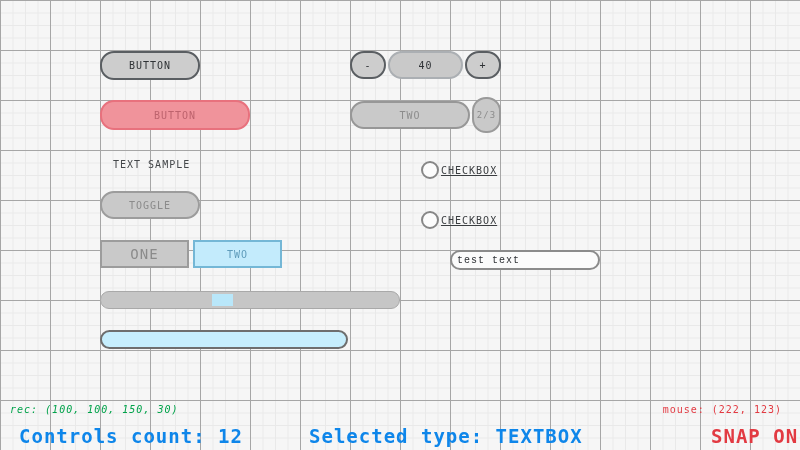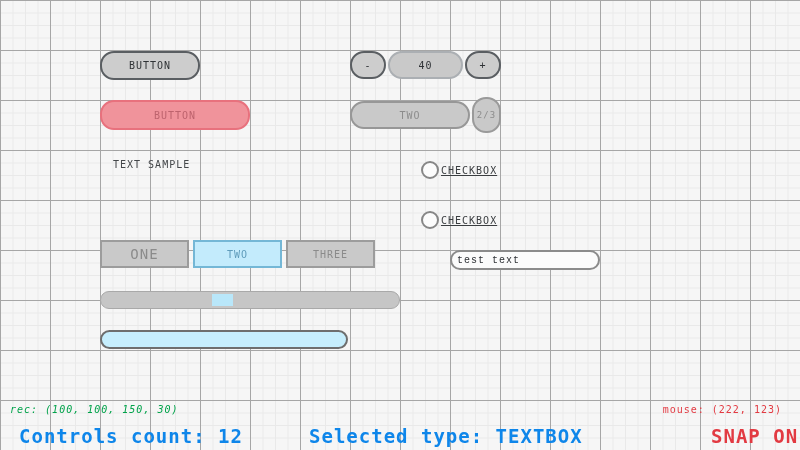--- a/index.html
+++ b/index.html
@@ -40,25 +40,25 @@
 <body>
 
 <div id="canvas">
 
   <div class="ctl btn-normal" style="left:100px;top:51px;width:100px;height:29px;">BUTTON</div>
 
   <div class="ctl btn-selected" style="left:100px;top:100px;width:150px;height:30px;">BUTTON</div>
 
   <div class="ctl lbl" style="left:113px;top:158px;width:90px;height:12px;">TEXT SAMPLE</div>
 
+  <div class="ctl toggle" style="left:100px;top:191px;width:100px;height:28px;">TOGGLE</div>
 
   <div style="position:absolute;left:100px;top:240px;width:275px;height:28px;">
     <div class="seg" style="left:0;width:89px;font-size:14px;letter-spacing:1px;">ONE</div>
     <div class="seg active" style="left:93px;width:89px;font-size:10px;letter-spacing:1px;">TWO</div>
-    <div class="seg" style="left:186px;width:89px;font-size:10px;letter-spacing:1px;">THREE</div>
   </div>
 
   <div class="ctl slider-track" style="left:100px;top:291px;width:300px;height:18px;">
     <div class="slider-handle"></div>
   </div>
 
   <div class="ctl progress" style="left:100px;top:330px;width:248px;height:19px;"></div>
 
   <div>
     <div class="ctl spin-btn" style="left:350px;top:51px;width:36px;height:28px;">-</div>

